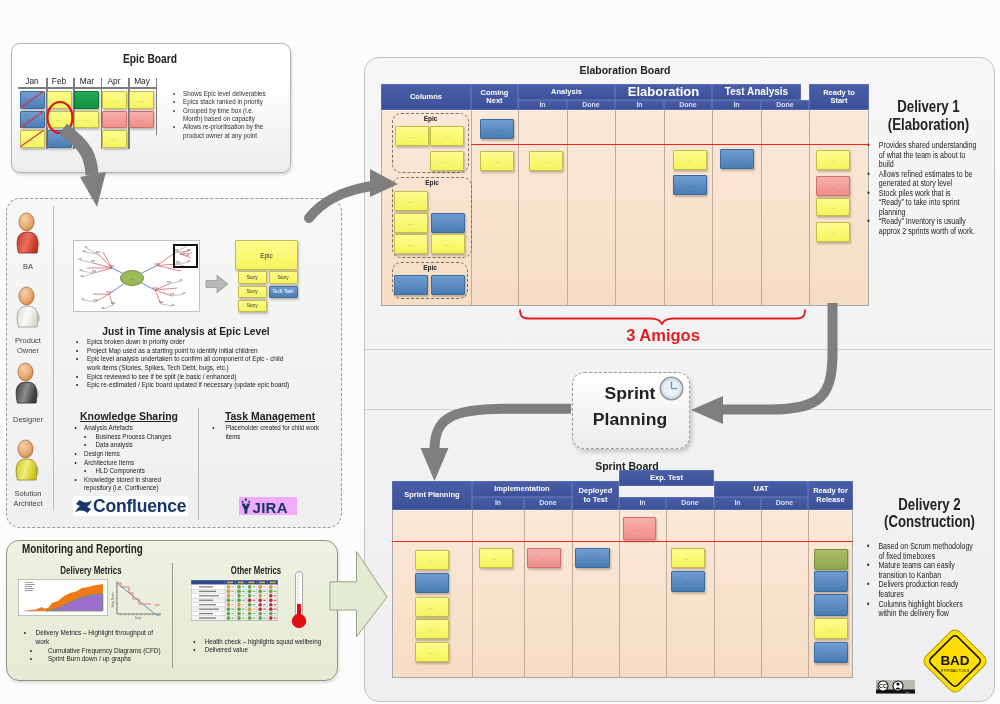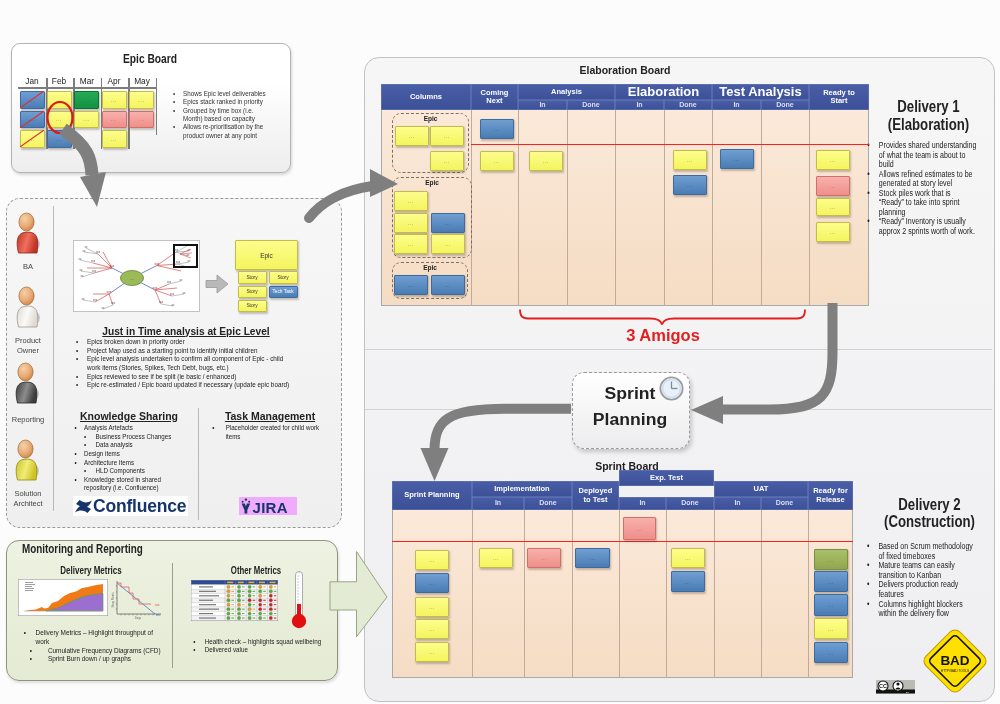--- a/index.html
+++ b/index.html
@@ -116,21 +116,21 @@
 <div class="cline" style="left:567px;top:110px;height:195.5px"></div>
 <div class="cline" style="left:615px;top:110px;height:195.5px"></div>
 <div class="cline" style="left:664px;top:110px;height:195.5px"></div>
 <div class="cline" style="left:712px;top:110px;height:195.5px"></div>
 <div class="cline" style="left:761px;top:110px;height:195.5px"></div>
 <div class="cline" style="left:809px;top:110px;height:195.5px"></div>
 <div class="hc" style="left:381px;top:84px;width:90px;height:26px;font-size:7.5px">Columns</div>
 <div class="hc" style="left:471px;top:84px;width:47px;height:26px;font-size:7.5px">Coming<br>Next</div>
 <div class="hc" style="left:518px;top:84px;width:97px;height:15.5px;font-size:7.5px">Analysis</div>
 <div class="hc" style="left:615px;top:84px;width:97px;height:15.5px;font-size:13px">Elaboration</div>
-<div class="hc" style="left:712px;top:84px;width:97px;height:15.5px;font-size:13px">Test Analysis</div>
+<div class="hc" style="left:712px;top:84px;width:89px;height:15.5px;font-size:10px">Test Analysis</div>
 <div class="hc" style="left:809px;top:84px;width:60px;height:26px;font-size:7.5px">Ready to<br>Start</div>
 <div class="hc" style="left:518px;top:99.5px;width:49px;height:10.5px;font-size:7px;color:#d9dff2">In</div>
 <div class="hc" style="left:567px;top:99.5px;width:48px;height:10.5px;font-size:7px;color:#d9dff2">Done</div>
 <div class="hc" style="left:615px;top:99.5px;width:49px;height:10.5px;font-size:7px;color:#d9dff2">In</div>
 <div class="hc" style="left:664px;top:99.5px;width:48px;height:10.5px;font-size:7px;color:#d9dff2">Done</div>
 <div class="hc" style="left:712px;top:99.5px;width:49px;height:10.5px;font-size:7px;color:#d9dff2">In</div>
 <div class="hc" style="left:761px;top:99.5px;width:48px;height:10.5px;font-size:7px;color:#d9dff2">Done</div>
 <div class="redline" style="left:471px;top:144px;width:398px"></div>
 <div class="epicg" style="left:392px;top:113px;width:75px;height:58px">
       <span>Epic</span>
@@ -247,21 +247,21 @@
 <linearGradient id="bd362" x1="0" y1="0" x2="1" y2="0.3">
 <stop offset="0%" stop-color="#3c3c3c"></stop>
           <stop offset="55%" stop-color="#8c8c8c"></stop>
           <stop offset="100%" stop-color="#3c3c3c"></stop>
 </linearGradient>
 </defs>
 <ellipse cx="12" cy="29" rx="11" ry="9" fill="rgba(0,0,0,0.18)" transform="translate(2,3)"></ellipse>
 <path d="M3.5,41 C1.5,33 1.5,26 5,22.5 C8,19.6 16,19.2 19.5,22 C23,24.8 23.5,32 22,41 Z" fill="url(#bd362)" stroke="#262626" stroke-width="0.8"></path>
 <ellipse cx="11.5" cy="10" rx="7.6" ry="9" fill="url(#hd362)" stroke="#9c6a38" stroke-width="0.7"></ellipse>
 </svg>
-<div class="t" style="left:4px;top:415px;width:48px;text-align:center;font-size:7.5px;color:#444">Reporting</div>
+<div class="t" style="left:4px;top:415px;width:48px;text-align:center;font-size:7.5px;color:#444">Designer</div>
 <svg style="position:absolute;left:14px;top:439px" width="26" height="42" viewBox="0 0 26 42">
 <defs>
 <radialGradient id="hd439" cx="38%" cy="32%" r="75%">
 <stop offset="0%" stop-color="#f6d0a8"></stop>
           <stop offset="60%" stop-color="#e8aa72"></stop>
           <stop offset="100%" stop-color="#c97f42"></stop>
 </radialGradient>
 <linearGradient id="bd439" x1="0" y1="0" x2="1" y2="0.3">
 <stop offset="0%" stop-color="#cdc321"></stop>
           <stop offset="55%" stop-color="#f0ec77"></stop>
@@ -359,21 +359,21 @@
 </svg>
 <svg style="position:absolute;left:205px;top:272px" width="24" height="24" viewBox="0 0 24 24">
 <path d="M1,8.5 L12,8.5 L12,3 L23,12 L12,21 L12,15.5 L1,15.5 Z" fill="#b9b9b9" stroke="#8f8f8f" stroke-width="0.7"></path>
 </svg>
 <div class="note ny" style="left:235px;top:240px;width:61px;height:28px;font-size:6.5px;letter-spacing:0;color:#333">Epic</div>
 <div class="note ny" style="left:237.5px;top:271px;width:27px;height:10.5px;font-size:4.8px;letter-spacing:0;color:#333">Story</div>
 <div class="note ny" style="left:268.5px;top:271px;width:27px;height:10.5px;font-size:4.8px;letter-spacing:0;color:#333">Story</div>
 <div class="note ny" style="left:237.5px;top:285.5px;width:27px;height:10.5px;font-size:4.8px;letter-spacing:0;color:#333">Story</div>
 <div class="note nb" style="left:268.5px;top:285.5px;width:27px;height:10.5px;font-size:4.8px;letter-spacing:0;color:#fff">Tech Task</div>
 <div class="note ny" style="left:237.5px;top:299.5px;width:27px;height:10.5px;font-size:4.8px;letter-spacing:0;color:#333">Story</div>
-<div class="t" style="left:71px;top:325.5px;width:230px;text-align:center;font-size:10.2px;font-weight:bold;text-decoration:underline">Just in Time analysis at Epic Level</div>
+<div class="t" style="left:71px;top:325.5px;width:230px;text-align:center;font-size:10.2px;font-weight:bold;">Just in Time analysis at Epic Level</div>
 <div class="t" style="left:66.5px;top:338.3px;width:268px;font-size:7.3px;line-height:8.6px;color:#222;transform:scaleX(0.87);transform-origin:0 0">
 <div class="bi">
         <span class="bd" style="width:23px;text-align:center">•</span>
         <span>Epics broken down in priority order</span>
       </div>
 <div class="bi">
         <span class="bd" style="width:23px;text-align:center">•</span>
         <span>Project Map used as a starting point to identify initial children</span>
       </div>
 <div class="bi">

